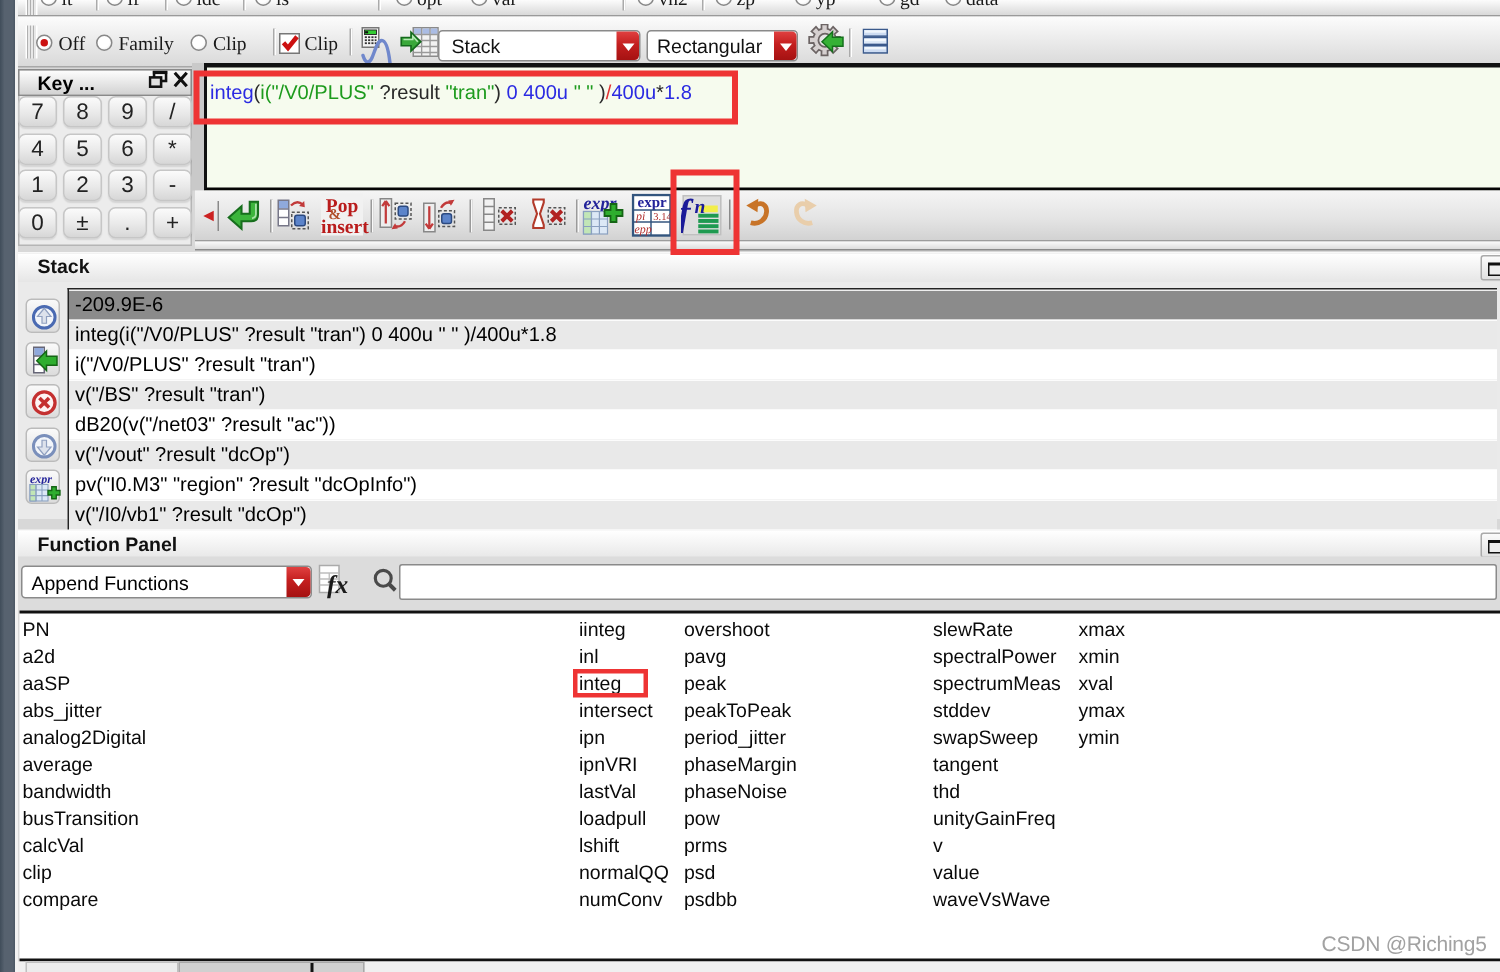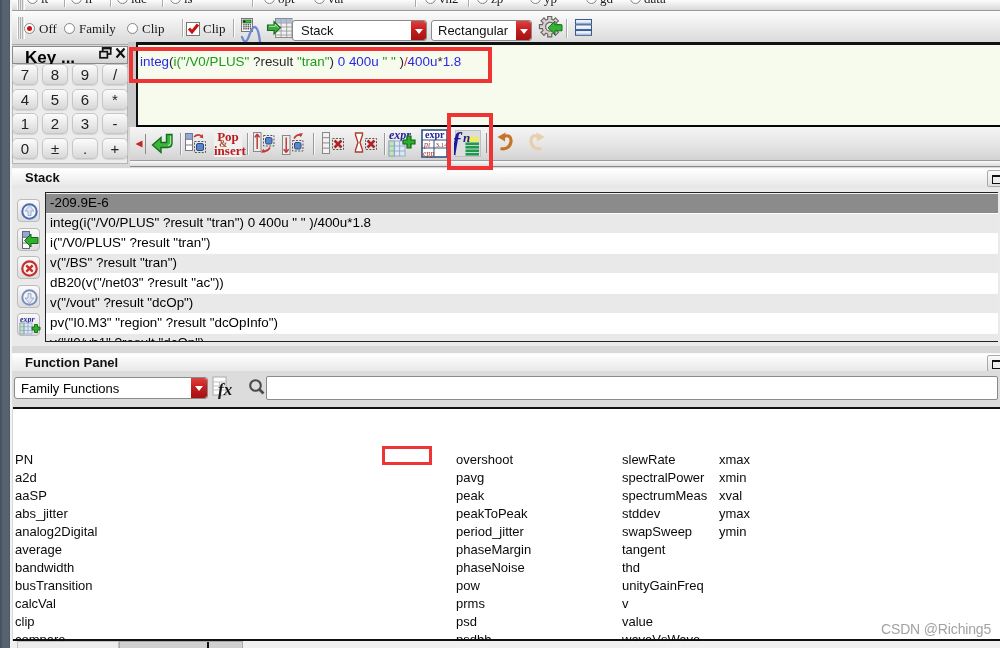--- a/index.html
+++ b/index.html
@@ -43,30 +43,30 @@
 .hdr{left:12px;width:988px;height:37px;box-sizing:border-box;
  background:linear-gradient(180deg,#ffffff 0%,#e8e8e8 50%,#c6c6c6 100%);
  border-top:1px solid #f8f8f8;border-bottom:1px solid #6e6e6e;}
 .hdrtext{font-weight:bold;font-size:13px;color:#111;position:absolute;left:13px;top:1px;}
 .dockico{position:absolute;right:-5px;top:1px;width:16px;height:15px;border:1px solid #aaa;border-radius:2px;background:linear-gradient(180deg,#fbfbfb,#e0e0e0);}
 .dockico::after{content:"";position:absolute;left:4px;top:3.5px;width:7px;height:6.5px;border:1.2px solid #111;border-top:2.6px solid #111;background:#eee;}
 
 .stackbody{left:12px;top:188px;width:988px;height:158px;background:#eaeaea;}
 .sicon{position:absolute;left:17px;width:23px;height:23px;border-radius:4px;box-sizing:border-box;
  background:linear-gradient(180deg,#fafafa,#dcdcdc);border:1px solid #bbb;}
-.slist{left:45px;top:192px;width:953px;height:150px;background:#fff;border:1px solid #222;border-right:none;box-sizing:border-box;overflow:hidden;}
+.slist{left:45px;top:192px;width:953px;height:184px;background:#fff;border:1px solid #222;border-right:none;box-sizing:border-box;overflow:hidden;}
 .srow{position:absolute;left:0;width:100%;height:20px;font-size:13.4px;color:#000;line-height:20px;padding-left:4px;box-sizing:border-box;white-space:pre;box-shadow:inset 0 1px 0 rgba(255,255,255,.85);}
 
 .fpbody{left:12px;top:371px;width:988px;height:36px;background:#dcdcdc;}
 .combo{position:absolute;box-sizing:border-box;background:#fff;border:1px solid #8a8a8a;border-radius:3px;}
 .combobtn{position:absolute;right:0;top:0;bottom:0;width:16px;border-radius:0 3px 3px 0;
  background:linear-gradient(180deg,#e04040 0%,#c41f1f 45%,#a51212 100%);}
 .combobtn::after{content:"";position:absolute;left:4px;top:8px;border:4px solid transparent;border-top:5px solid #fff;}
 .fplist{left:13px;top:407px;width:987px;height:234px;background:#fff;border-top:2px solid #111;border-bottom:2px solid #111;box-sizing:border-box;}
-.fcol{position:absolute;font-size:13px;color:#0a0a0a;line-height:18px;top:1.5px;white-space:pre;margin-top:40px;}
+.fcol{position:absolute;font-size:13px;color:#0a0a0a;line-height:18px;top:1.5px;white-space:pre;}
 .csdn{left:881px;top:621px;font-size:14px;color:#a2a2a2;letter-spacing:-0.15px;}
 .tabbar{left:12px;top:641px;width:988px;height:7px;background:#f0f0f0;}
 </style></head>
 <body>
 <div class="abs sidebar"></div>
 <div class="abs winedge"></div>
 
 <div class="abs tb tb1" id="row1">
     <div class="abs handle" style="left:5px;top:-8px;"></div>
     <div class="abs radio" style="left:15px;top:-7px;"></div>
@@ -172,21 +172,21 @@
     <rect x="0.5" y="6" width="16" height="4.6" fill="#dde9f8"></rect>
     <rect x="0.5" y="11.5" width="16" height="4.8" fill="#cddcf2"></rect>
   </g>
   <rect x="1.5" y="1.2" width="14" height="1.6" fill="#f0f6fc"></rect>
   <rect x="1.5" y="6.8" width="14" height="1.6" fill="#f4f9fe"></rect>
   <rect x="1.5" y="12.3" width="14" height="1.6" fill="#f0f6fc"></rect>
 </svg>
 
 <div class="abs keywin"></div>
 <div class="abs keytitle">
-    <span style="position:absolute;left:12px;top:1px;font-weight:bold;font-size:17px;">Key ...</span>
+    <span style="position:absolute;left:12px;top:1px;font-weight:bold;font-size:13px;">Key ...</span>
   </div>
 <svg class="abs" style="left:99px;top:47px;" width="13" height="12" viewBox="0 0 13 12">
   <rect x="3.7" y="1" width="8" height="6" fill="none" stroke="#111" stroke-width="1.7"></rect>
   <rect x="2.9" y="0.2" width="9.6" height="2.2" fill="#111"></rect>
   <rect x="1" y="4.6" width="7.4" height="6.2" fill="#e0e0e0" stroke="#111" stroke-width="1.7"></rect>
 </svg>
 <svg class="abs" style="left:115px;top:47px;" width="11" height="12" viewBox="0 0 11 12">
   <path d="M1.5,1.5 L9.5,10.5 M9.5,1.5 L1.5,10.5" stroke="#111" stroke-width="2.1"></path>
 </svg>
 <div id="keys">
@@ -364,21 +364,21 @@
     <div class="srow" style="top:120px;background:#ffffff;">pv("I0.M3" "region" ?result "dcOpInfo")</div>
     <div class="srow" style="top:140px;background:#e9e9e9;">v("/I0/vb1" ?result "dcOp")</div>
   </div>
 
 <div class="abs hdr" style="top:353px;">
     <span class="hdrtext">Function Panel</span>
     <span class="dockico"></span>
   </div>
 <div class="abs fpbody"></div>
 <div class="abs combo" style="left:14px;top:377px;width:194px;height:22px;">
-  <span style="position:absolute;left:6px;top:3px;font-size:13px;">Family Functions</span>
+  <span style="position:absolute;left:6px;top:3px;font-size:13px;">Append Functions</span>
   <span class="combobtn"></span>
 </div>
 <svg class="abs" style="left:212px;top:376px;" width="25" height="23" viewBox="0 0 25 23">
   <rect x="1" y="1" width="13" height="18" fill="#fdfdfd" stroke="#aaa"></rect>
   <g stroke="#bbb" stroke-width="0.9">
       <line x1="1" y1="6" x2="14" y2="6"></line>
       <line x1="1" y1="10" x2="14" y2="10"></line>
       <line x1="1" y1="14" x2="14" y2="14"></line>
       <line x1="7.5" y1="6" x2="7.5" y2="19"></line>
     </g>
@@ -394,20 +394,31 @@
 a2d
 aaSP
 abs_jitter
 analog2Digital
 average
 bandwidth
 busTransition
 calcVal
 clip
 compare</div>
+    <div class="fcol" style="left:373px;">iinteg
+inl
+integ
+intersect
+ipn
+ipnVRI
+lastVal
+loadpull
+lshift
+normalQQ
+numConv</div>
     <div class="fcol" style="left:443px;">overshoot
 pavg
 peak
 peakToPeak
 period_jitter
 phaseMargin
 phaseNoise
 pow
 prms
 psd

